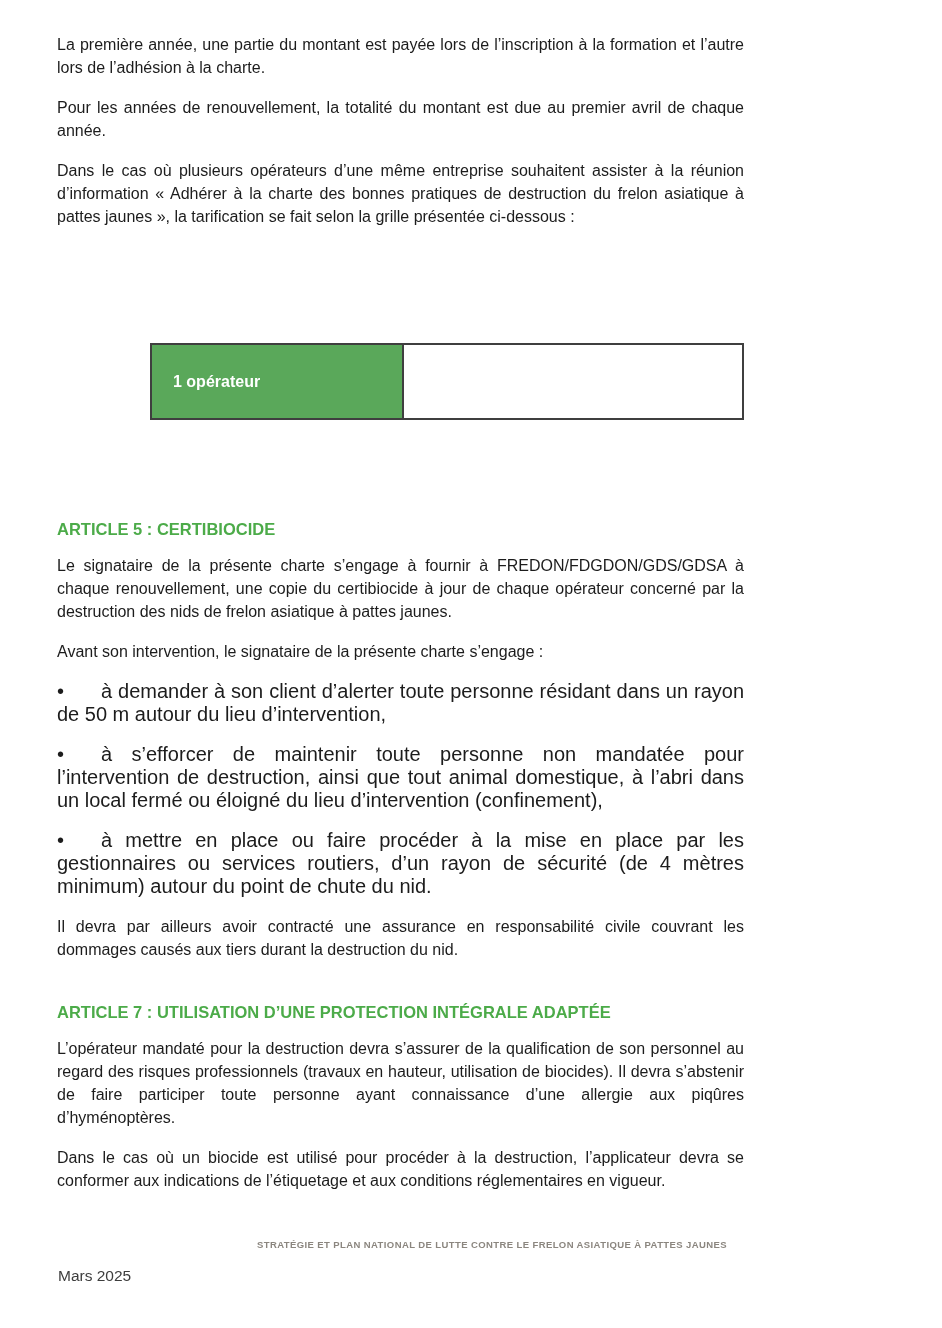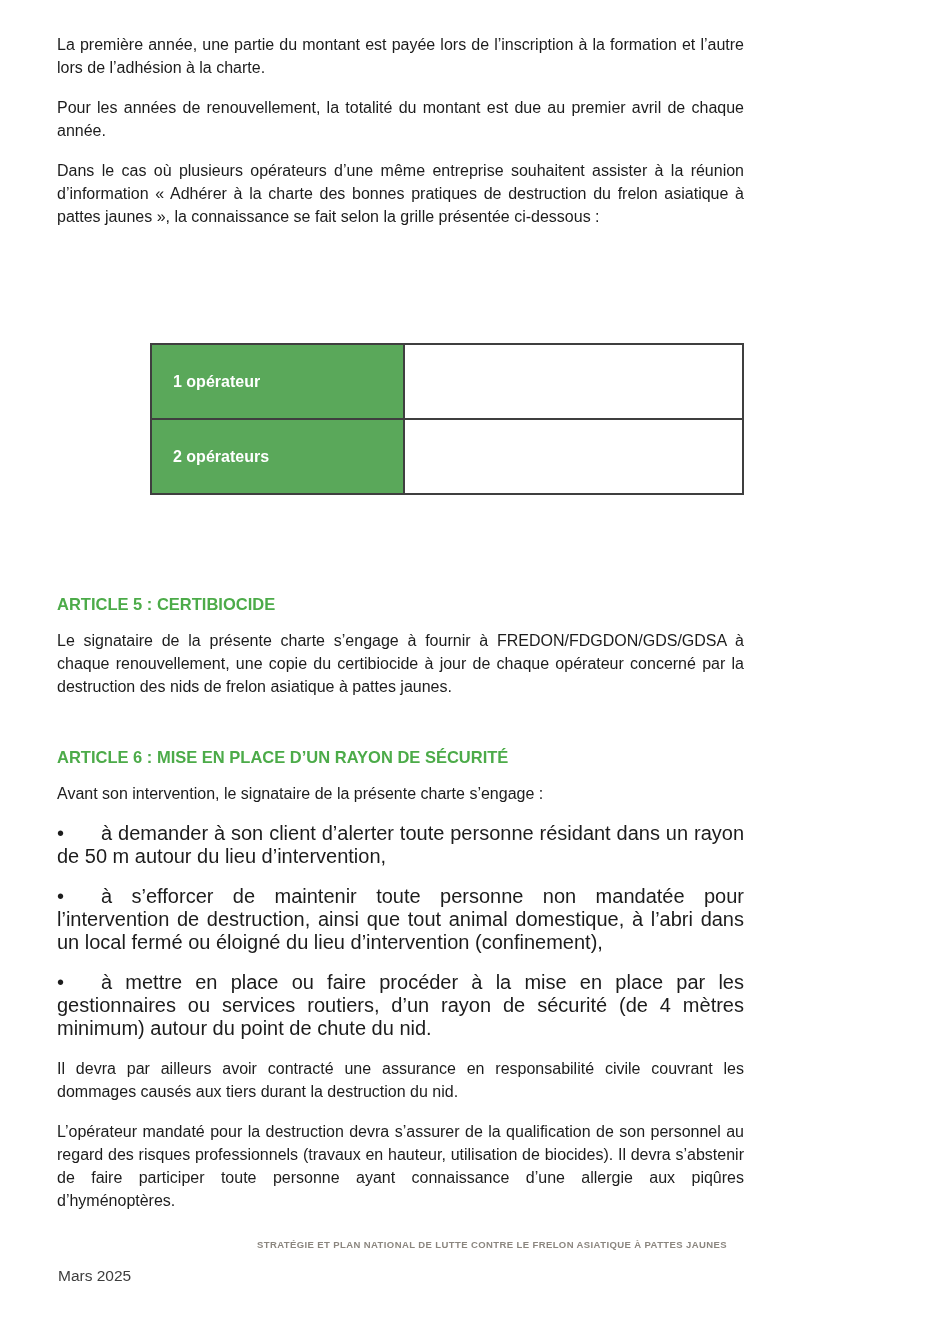--- a/index.html
+++ b/index.html
@@ -103,49 +103,46 @@
   }
 </style>
 </head>
 <body>
 
 <div class="page">
   <div class="content">
 
     <p class="para">La première année, une partie du montant est payée lors de l’inscription à la formation et l’autre lors de l’adhésion à la charte.</p>
     <p class="para">Pour les années de renouvellement, la totalité du montant est due au premier avril de chaque année.</p>
-    <p class="para">Dans le cas où plusieurs opérateurs d’une même entreprise souhaitent assister à la réunion d’information « Adhérer à la charte des bonnes pratiques de destruction du frelon asiatique à pattes jaunes », la connaissance se fait selon la grille présentée ci-dessous :</p>
+    <p class="para">Dans le cas où plusieurs opérateurs d’une même entreprise souhaitent assister à la réunion d’information « Adhérer à la charte des bonnes pratiques de destruction du frelon asiatique à pattes jaunes », la tarification se fait selon la grille présentée ci-dessous :</p>
 
     <table class="pricing-table">
       <tbody>
         <tr>
           <td class="label-cell">1 opérateur</td>
-          <td class="value-cell"></td>
-        </tr>
-        <tr>
-          <td class="label-cell">2 opérateurs</td>
           <td class="value-cell"></td>
         </tr>
       </tbody>
     </table>
 
     <h2 class="article-heading first">ARTICLE 5 : CERTIBIOCIDE</h2>
     <p class="para">Le signataire de la présente charte s’engage à fournir à FREDON/FDGDON/GDS/GDSA à chaque renouvellement, une copie du certibiocide à jour de chaque opérateur concerné par la destruction des nids de frelon asiatique à pattes jaunes.</p>
 
-    <h2 class="article-heading">ARTICLE 6 : MISE EN PLACE D’UN RAYON DE SÉCURITÉ</h2>
     <p class="para">Avant son intervention, le signataire de la présente charte s’engage :</p>
 
     <p class="bullet-para"><span class="bullet-marker">•</span><span class="bullet-gap"></span><span>à demander à son client d’alerter toute personne résidant dans un rayon de 50 m autour du lieu d’intervention,</span></p>
 
     <p class="bullet-para"><span class="bullet-marker">•</span><span class="bullet-gap"></span><span>à s’efforcer de maintenir toute personne non mandatée pour l’intervention de destruction, ainsi que tout animal domestique, à l’abri dans un local fermé ou éloigné du lieu d’intervention (confinement),</span></p>
 
     <p class="bullet-para"><span class="bullet-marker">•</span><span class="bullet-gap"></span><span>à mettre en place ou faire procéder à la mise en place par les gestionnaires ou services routiers, d’un rayon de sécurité (de 4 mètres minimum) autour du point de chute du nid.</span></p>
 
     <p class="para">Il devra par ailleurs avoir contracté une assurance en responsabilité civile couvrant les dommages causés aux tiers durant la destruction du nid.</p>
 
+    <h2 class="article-heading third">ARTICLE 7 : UTILISATION D’UNE PROTECTION INTÉGRALE ADAPTÉE</h2>
     <p class="para">L’opérateur mandaté pour la destruction devra s’assurer de la qualification de son personnel au regard des risques professionnels (travaux en hauteur, utilisation de biocides). Il devra s’abstenir de faire participer toute personne ayant connaissance d’une allergie aux piqûres d’hyménoptères.</p>
+    <p class="para">Dans le cas où un biocide est utilisé pour procéder à la destruction, l’applicateur devra se conformer aux indications de l’étiquetage et aux conditions réglementaires en vigueur.</p>
 
   </div>
 
   <div class="footer-date">Mars 2025</div>
   <div class="footer-title">STRATÉGIE ET PLAN NATIONAL DE LUTTE CONTRE LE FRELON ASIATIQUE À PATTES JAUNES</div>
   <div class="page-number">16</div>
 </div>
 
 </body></html>

